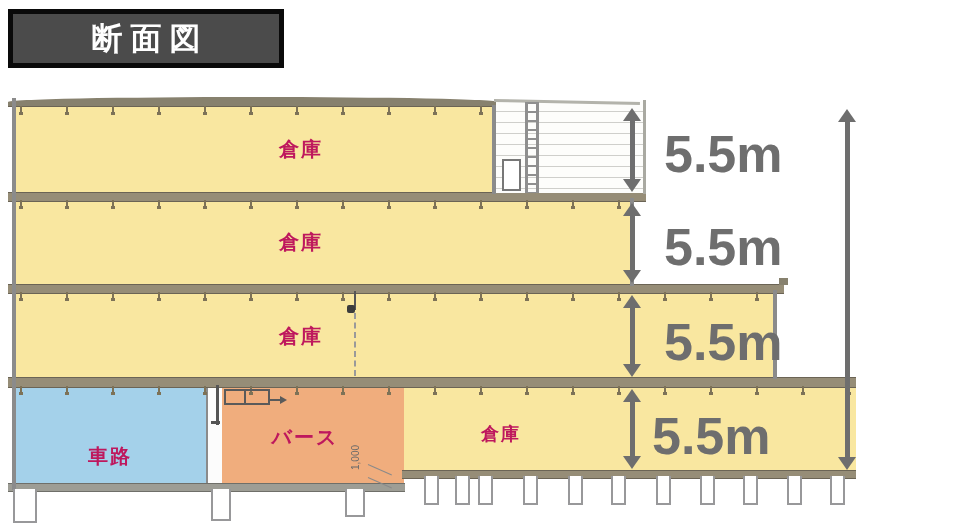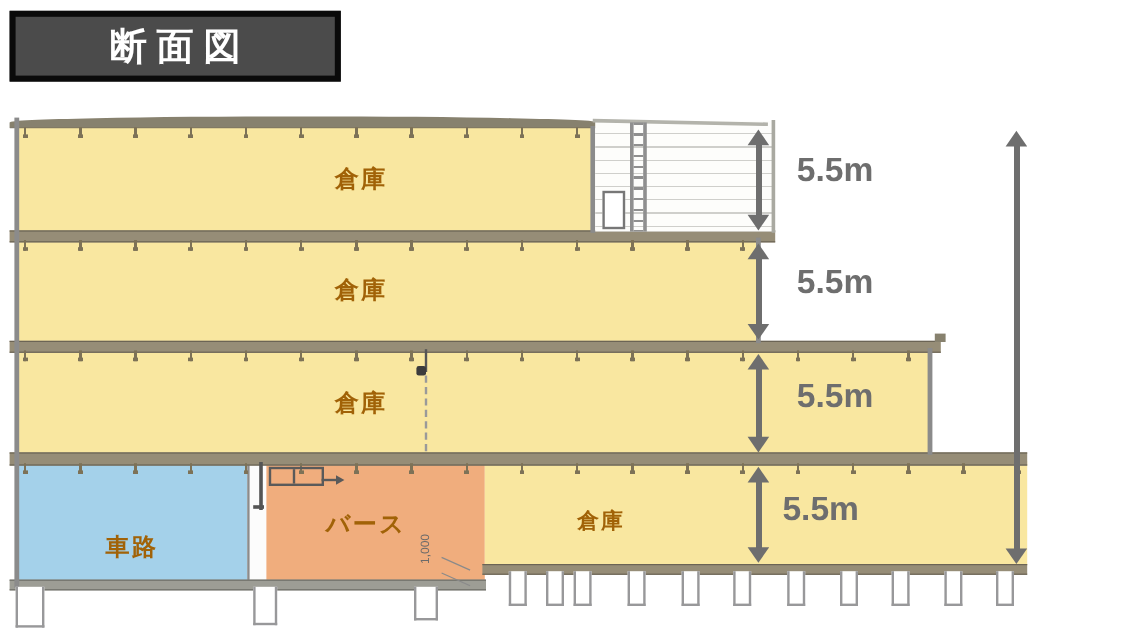--- a/index.html
+++ b/index.html
@@ -17,21 +17,21 @@
   .title-box span {
     color:#ffffff; font-size:31px; font-weight:bold; letter-spacing:8px; padding-left:8px;
   }
   
   .room { position:absolute; }
   .fill-warehouse { background:#f9e7a0; }
   .fill-road { background:#a4d1ea; }
   .fill-berth { background:#f0ad7d; }
   .room-label {
     position:absolute; transform:translate(-50%,-50%);
-    color:#a16207; font-weight:bold; font-size:20px; letter-spacing:2px; white-space:nowrap;
+    color:#be185d; font-weight:bold; font-size:20px; letter-spacing:2px; white-space:nowrap;
   }
   .room-label.small { font-size:18px; }
   
   .wall { position:absolute; background:#8b8b8b; }
   .slab { position:absolute; background:#968d77; border-top:1px solid #6b6455; border-bottom:1px solid #6b6455; }
   .roofbar { position:absolute; background:#87816e; border-bottom:1px solid #6b6455; }
   .cap { position:absolute; background:#87816e; }
   .groundslab { position:absolute; background:#9d9d95; border-top:1px solid #6f6f69; border-bottom:1px solid #6f6f69; }
   .groundline { position:absolute; background:#4f4f4f; }
   
@@ -63,21 +63,21 @@
   
   .dim-arrow { position:absolute; width:5px; background:#6e6e6e; }
   .dim-arrow::before {
     content:""; position:absolute; left:-7px; top:-12px; width:0; height:0;
     border-left:9px solid transparent; border-right:9px solid transparent; border-bottom:13px solid #6e6e6e;
   }
   .dim-arrow::after {
     content:""; position:absolute; left:-7px; bottom:-12px; width:0; height:0;
     border-left:9px solid transparent; border-right:9px solid transparent; border-top:13px solid #6e6e6e;
   }
-  .dim-label { position:absolute; color:#6e6e6e; font-weight:600; font-size:28px; line-height:1; white-space:nowrap; }
+  .dim-label { position:absolute; color:#6e6e6e; font-weight:600; font-size:52px; line-height:1; white-space:nowrap; }
   .dim-label.total { font-size:38px; }
   
   .pipe-riser { position:absolute; left:354px; top:291px; width:2px; height:19px; background:#555; }
   .pipe-valve { position:absolute; left:347px; top:305px; width:8px; height:8px; background:#3c3c3c; border-radius:2px; }
   .pipe-dashed { position:absolute; left:354px; top:313px; height:63px; width:0; border-left:2px dashed #9a9a9a; }
   .shutter-rail { position:absolute; left:216px; top:385px; width:3px; height:40px; background:#555; }
   .shutter-foot { position:absolute; left:211px; top:421px; width:9px; height:3px; background:#555; }
   .dock-table { position:absolute; left:224px; top:389px; width:42px; height:12px; border:2px solid #5a5a5a; }
   .dock-table i { position:absolute; left:18px; top:0; width:2px; height:100%; background:#5a5a5a; }
   .dock-arm { position:absolute; left:268px; top:399px; width:12px; height:2px; background:#5a5a5a; }

